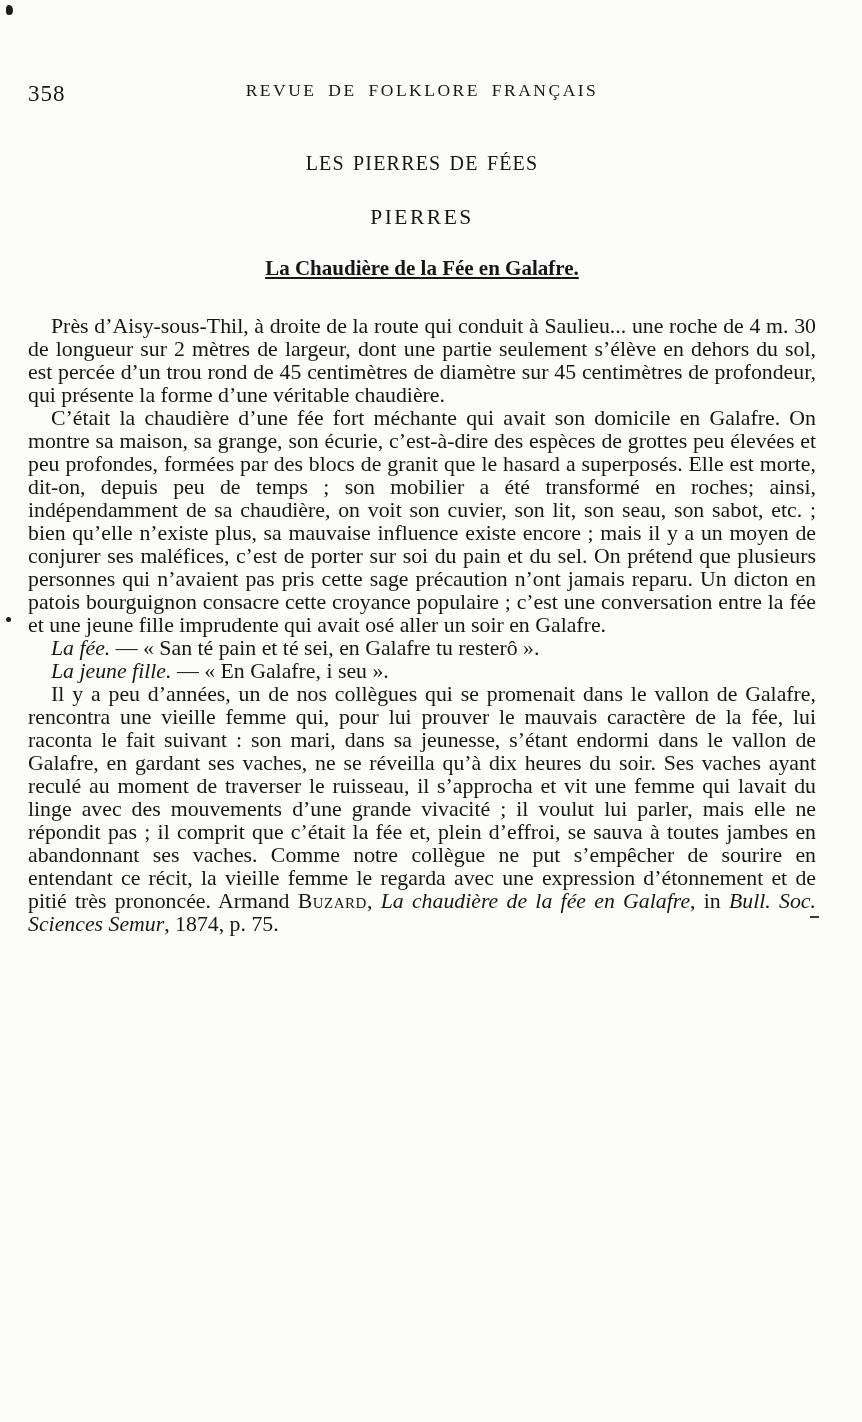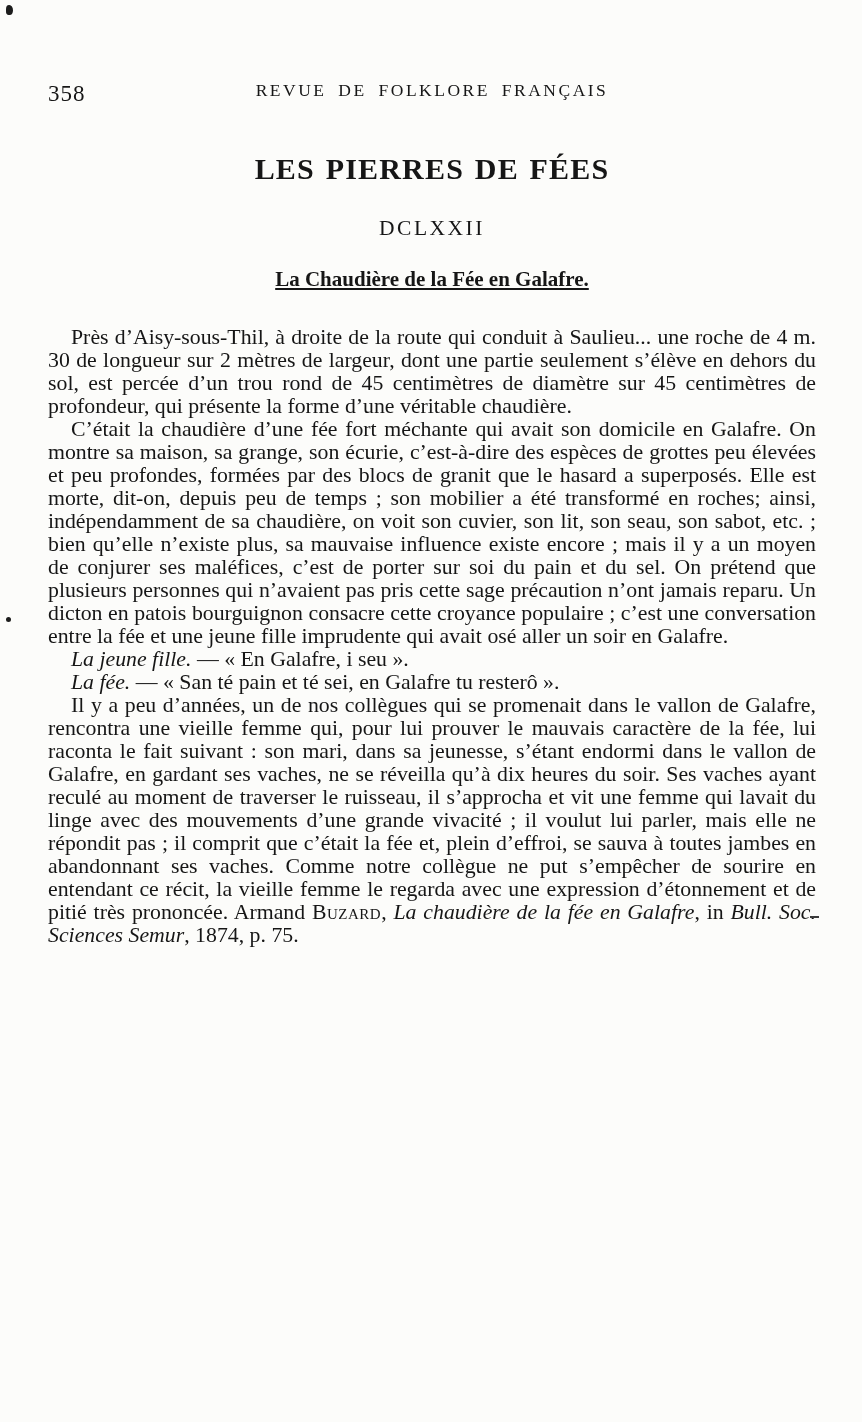--- a/index.html
+++ b/index.html
@@ -5,34 +5,34 @@
   html, body { margin: 0; padding: 0; }
   body {
     width: 862px;
     height: 1422px;
     background: #fcfcfa;
     color: #161616;
     font-family: "Liberation Serif", "DejaVu Serif", serif;
     overflow: hidden;
     position: relative;
   }
-  .page { padding: 80px 46px 0 48px; box-sizing: border-box; }
+  .page { padding: 80px 46px 0 28px; box-sizing: border-box; }
 
   .running-head { position: relative; text-align: center; height: 28px; }
   .page-number {
     position: absolute; left: 0; top: 1px;
     font-size: 23px; letter-spacing: 1px;
   }
   .journal-title {
     font-size: 17.5px; letter-spacing: 2.5px; word-spacing: 5px; text-align: center;
   }
 
   .section-title {
     margin: 44px 0 0; text-align: center;
-    font-size: 30px; font-weight: 700;
+    font-size: 20px; font-weight: 400;
     letter-spacing: 1.2px; word-spacing: 2px;
   }
   .entry-number {
     margin-top: 30px; text-align: center;
     font-size: 21.5px; letter-spacing: 2.5px;
   }
   .entry-title {
     margin: 26px 0 0; text-align: center;
     font-size: 21px; font-weight: 700; text-decoration: underline;
   }
@@ -67,32 +67,32 @@
 
 <div class="page">
 
   <header class="running-head">
     <span class="page-number">358</span>
     <span class="journal-title">REVUE DE FOLKLORE FRANÇAIS</span>
   </header>
 
   <h1 class="section-title">LES PIERRES DE FÉES</h1>
 
-  <div class="entry-number">DCLXXII</div>
+  <div class="entry-number">PIERRES</div>
 
   <h2 class="entry-title">La Chaudière de la Fée en Galafre.</h2>
 
 
   <div class="body-text">
 
     <p>Près d’Aisy-sous-Thil, à droite de la route qui conduit à Saulieu... une roche de 4 m. 30 de longueur sur 2 mètres de largeur, dont une partie seulement s’élève en dehors du sol, est percée d’un trou rond de 45 centimètres de diamètre sur 45 centimètres de profondeur, qui présente la forme d’une véritable chaudière.</p>
 
     <p>C’était la chaudière d’une fée fort méchante qui avait son domicile en Galafre. On montre sa maison, sa grange, son écurie, c’est-à-dire des espèces de grottes peu élevées et peu profondes, formées par des blocs de granit que le hasard a superposés. Elle est morte, dit-on, depuis peu de temps ; son mobilier a été transformé en roches; ainsi, indépendamment de sa chaudière, on voit son cuvier, son lit, son seau, son sabot, etc. ; bien qu’elle n’existe plus, sa mauvaise influence existe encore ; mais il y a un moyen de conjurer ses maléfices, c’est de porter sur soi du pain et du sel. On prétend que plusieurs personnes qui n’avaient pas pris cette sage précaution n’ont jamais reparu. Un dicton en patois bourguignon consacre cette croyance populaire ; c’est une conversation entre la fée et une jeune fille imprudente qui avait osé aller un soir en Galafre.</p>
 
+    <p class="dialogue"><span class="italic">La fée.</span><span> — « San té pain et té sei, en Galafre tu resterô ».</span></p>
+
     <p class="dialogue"><span class="italic">La jeune fille.</span><span> — « En Galafre, i seu ».</span></p>
-
-    <p class="dialogue"><span class="italic">La fée.</span><span> — « San té pain et té sei, en Galafre tu resterô ».</span></p>
 
     <p><span>Il y a peu d’années, un de nos collègues qui se promenait dans le vallon de Galafre, rencontra une vieille femme qui, pour lui prouver le mauvais caractère de la fée, lui raconta le fait suivant : son mari, dans sa jeunesse, s’étant endormi dans le vallon de Galafre, en gardant ses vaches, ne se réveilla qu’à dix heures du soir. Ses vaches ayant reculé au moment de traverser le ruisseau, il s’approcha et vit une femme qui lavait du linge avec des mouvements d’une grande vivacité ; il voulut lui parler, mais elle ne répondit pas ; il comprit que c’était la fée et, plein d’effroi, se sauva à toutes jambes en abandonnant ses vaches. Comme notre collègue ne put s’empêcher de sourire en entendant ce récit, la vieille femme le regarda avec une expression d’étonnement et de pitié très prononcée. Armand </span><span class="smallcaps">Buzard</span><span>, </span><span class="italic">La chaudière de la fée en Galafre</span><span>, in </span><span class="italic">Bull. Soc. Sciences Semur</span><span>, 1874, p. 75.</span></p>
 
   </div>
 
 </div>
 
 </body></html>

